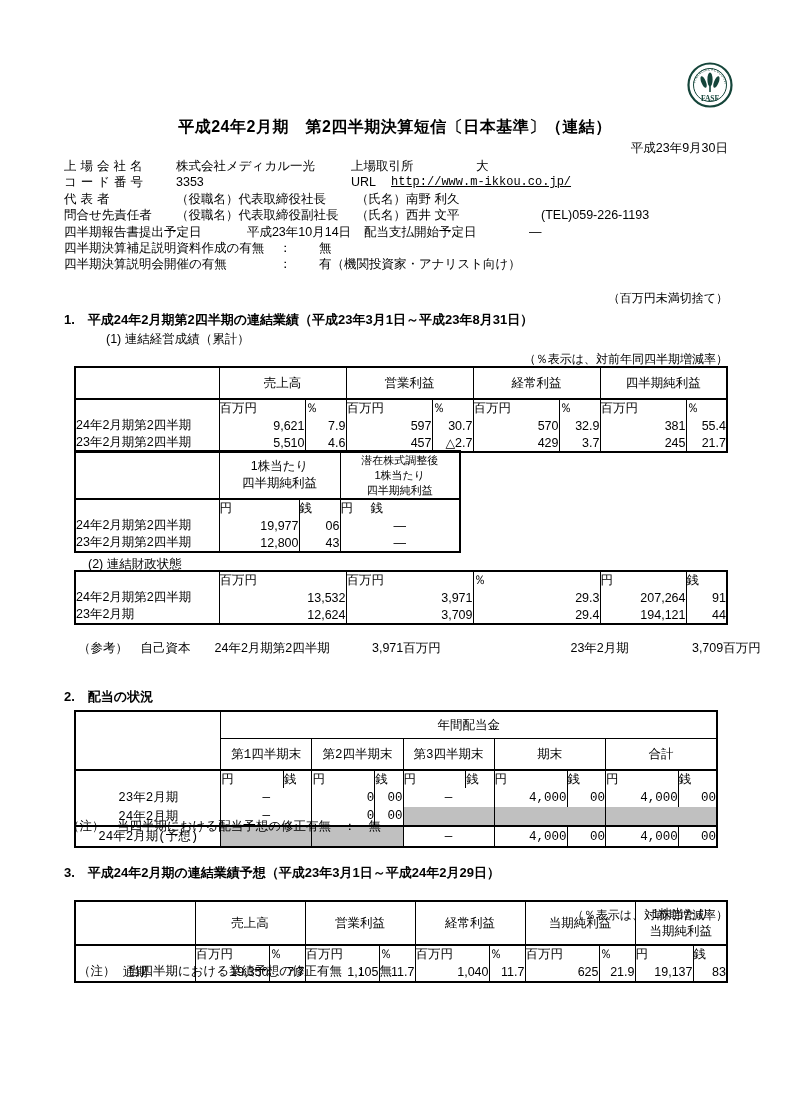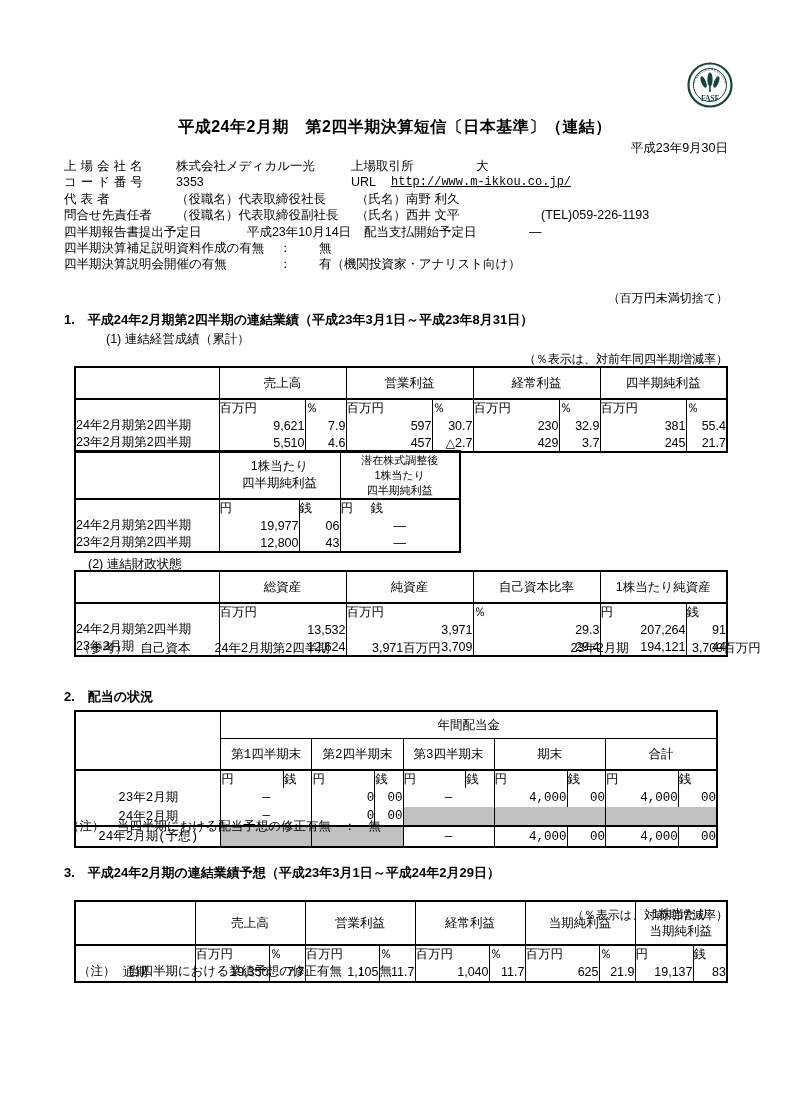--- a/index.html
+++ b/index.html
@@ -177,21 +177,21 @@
       <td class="thick-top nbb">％</td>
       <td class="thick-top nbb">百万円</td>
       <td class="thick-top thick-r nbb">％</td>
     </tr>
     <tr style="height:17px">
       <td class="rowlabel thick-l nbt nbb">24年2月期第2四半期</td>
       <td class="val nbt nbb">9,621</td>
       <td class="val nbt nbb">7.9</td>
       <td class="val nbt nbb">597</td>
       <td class="val nbt nbb">30.7</td>
-      <td class="val nbt nbb">230</td>
+      <td class="val nbt nbb">570</td>
       <td class="val nbt nbb">32.9</td>
       <td class="val nbt nbb">381</td>
       <td class="val thick-r nbt nbb">55.4</td>
     </tr>
     <tr style="height:17px">
       <td class="rowlabel thick-l thick-bot nbt">23年2月期第2四半期</td>
       <td class="val thick-bot nbt">5,510</td>
       <td class="val thick-bot nbt">4.6</td>
       <td class="val thick-bot nbt">457</td>
       <td class="val thick-bot nbt">△2.7</td>
@@ -252,27 +252,20 @@
   <table class="ft" style="left:74px;top:570px;width:652px;">
     <colgroup>
       <col style="width:144px">
         <col style="width:127px">
         <col style="width:127px">
       <col style="width:127px">
         <col style="width:86px">
         <col style="width:41px">
     </colgroup>
     <tbody>
-        <tr>
-      <td class="hcell thick-top thick-l"></td>
-      <td class="hcell thick-top">総資産</td>
-      <td class="hcell thick-top">純資産</td>
-      <td class="hcell thick-top">自己資本比率</td>
-      <td class="hcell thick-top thick-r" colspan="2">1株当たり純資産</td>
-    </tr>
     <tr class="unit-row">
       <td class="thick-l thick-top nbb"></td>
       <td class="thick-top nbb">百万円</td>
       <td class="thick-top nbb">百万円</td>
       <td class="thick-top nbb">％</td>
       <td class="thick-top nbb">円</td>
       <td class="thick-top thick-r nbb">銭</td>
     </tr>
     <tr style="height:17px">
       <td class="rowlabel thick-l nbt nbb">24年2月期第2四半期</td>

